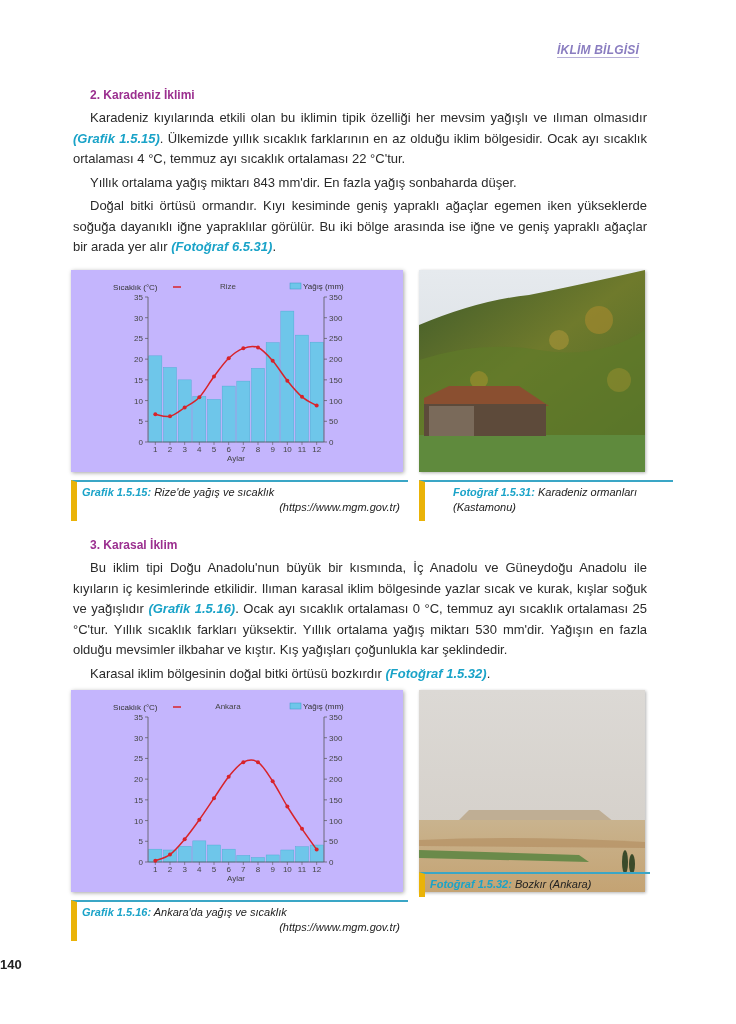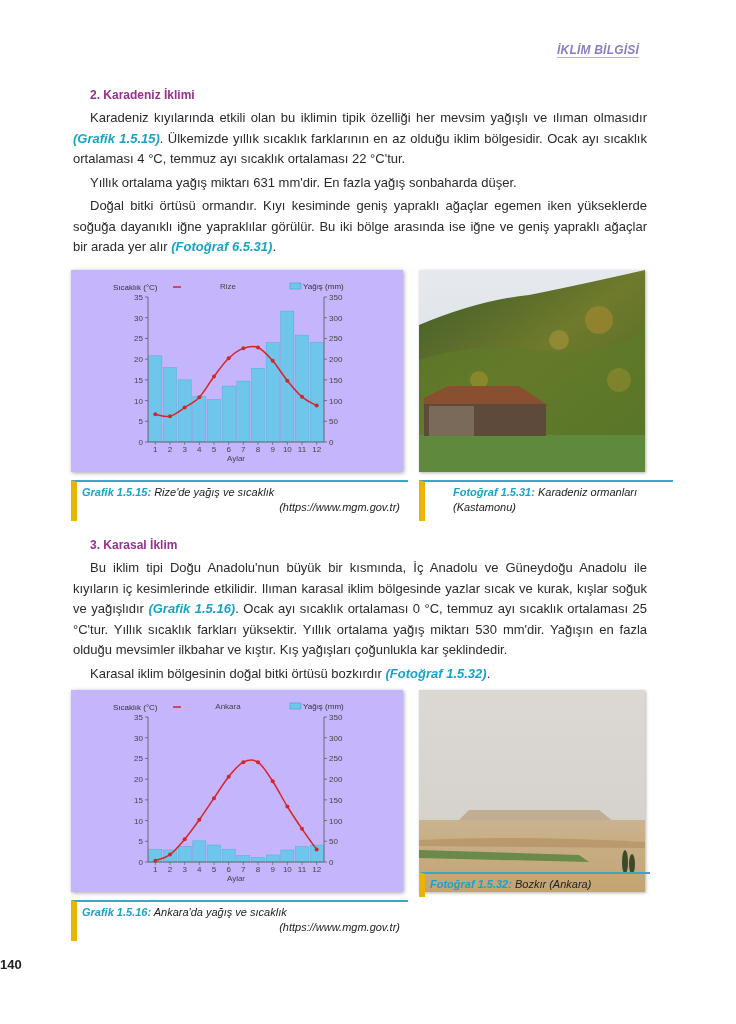--- a/index.html
+++ b/index.html
@@ -23,21 +23,21 @@
   svg text { font-family:"Liberation Sans", sans-serif; }
 </style>
 </head>
 <body>
 
 <div class="header">İKLİM BİLGİSİ</div>
 
 <div class="h2" style="top:88px;">2. Karadeniz İklimi</div>
 <div class="para" style="top:108px;">
     <p><span>Karadeniz kıyılarında etkili olan bu iklimin tipik özelliği her mevsim yağışlı ve ılıman olmasıdır </span><span class="ref">(Grafik 1.5.15)</span><span>. Ülkemizde yıllık sıcaklık farklarının en az olduğu iklim bölgesidir. Ocak ayı sıcaklık ortalaması 4 °C, temmuz ayı sıcaklık ortalaması 22 °C'tur.</span></p>
-    <p><span>Yıllık ortalama yağış miktarı 631 mm'dir. En fazla yağış sonbaharda düşer.</span></p>
+    <p><span>Yıllık ortalama yağış miktarı 843 mm'dir. En fazla yağış sonbaharda düşer.</span></p>
     <p><span>Doğal bitki örtüsü ormandır. Kıyı kesiminde geniş yapraklı ağaçlar egemen iken yükseklerde soğuğa dayanıklı iğne yapraklılar görülür. Bu iki bölge arasında ise iğne ve geniş yapraklı ağaçlar bir arada yer alır </span><span class="ref">(Fotoğraf 6.5.31)</span><span>.</span></p>
   </div>
 
 <div class="chartbox" style="left:71px; top:270px; width:332px; height:202px;">
   <svg id="chart0" width="332" height="202">
       <text x="42" y="20" font-size="8" fill="#333">Sıcaklık (°C)</text>
       <line x1="102" y1="17" x2="110" y2="17" stroke="#d8232a" stroke-width="1.5"></line>
       <text x="157" y="19" font-size="8" fill="#444" text-anchor="middle">Rize</text>
       <rect x="219" y="13" width="11" height="6" fill="#6ec6ea" stroke="#3a9cc4" stroke-width="0.5"></rect>
       <text x="232" y="19" font-size="8" fill="#333">Yağış (mm)</text>

